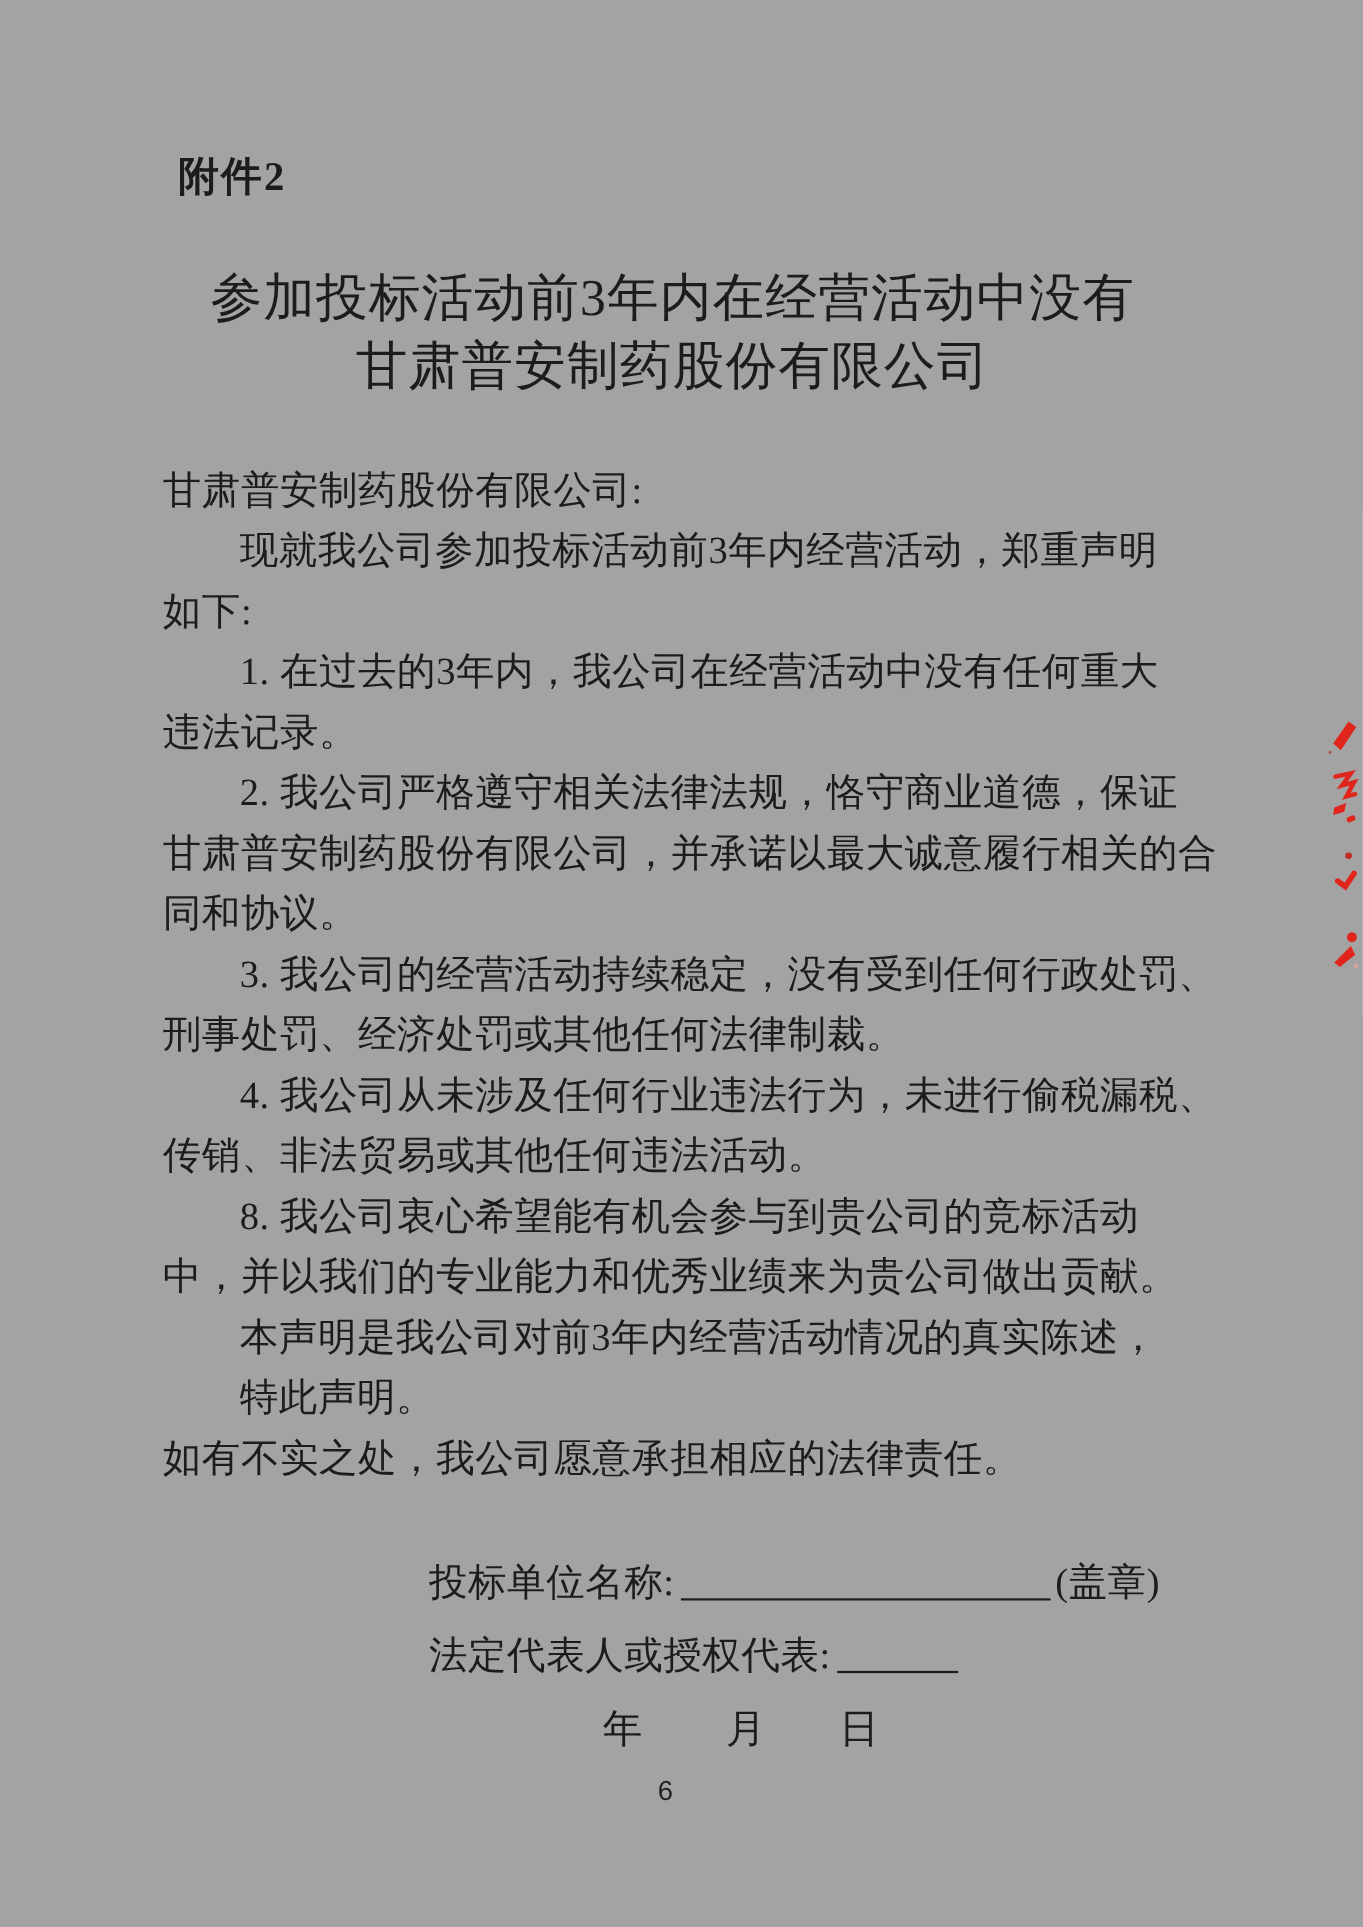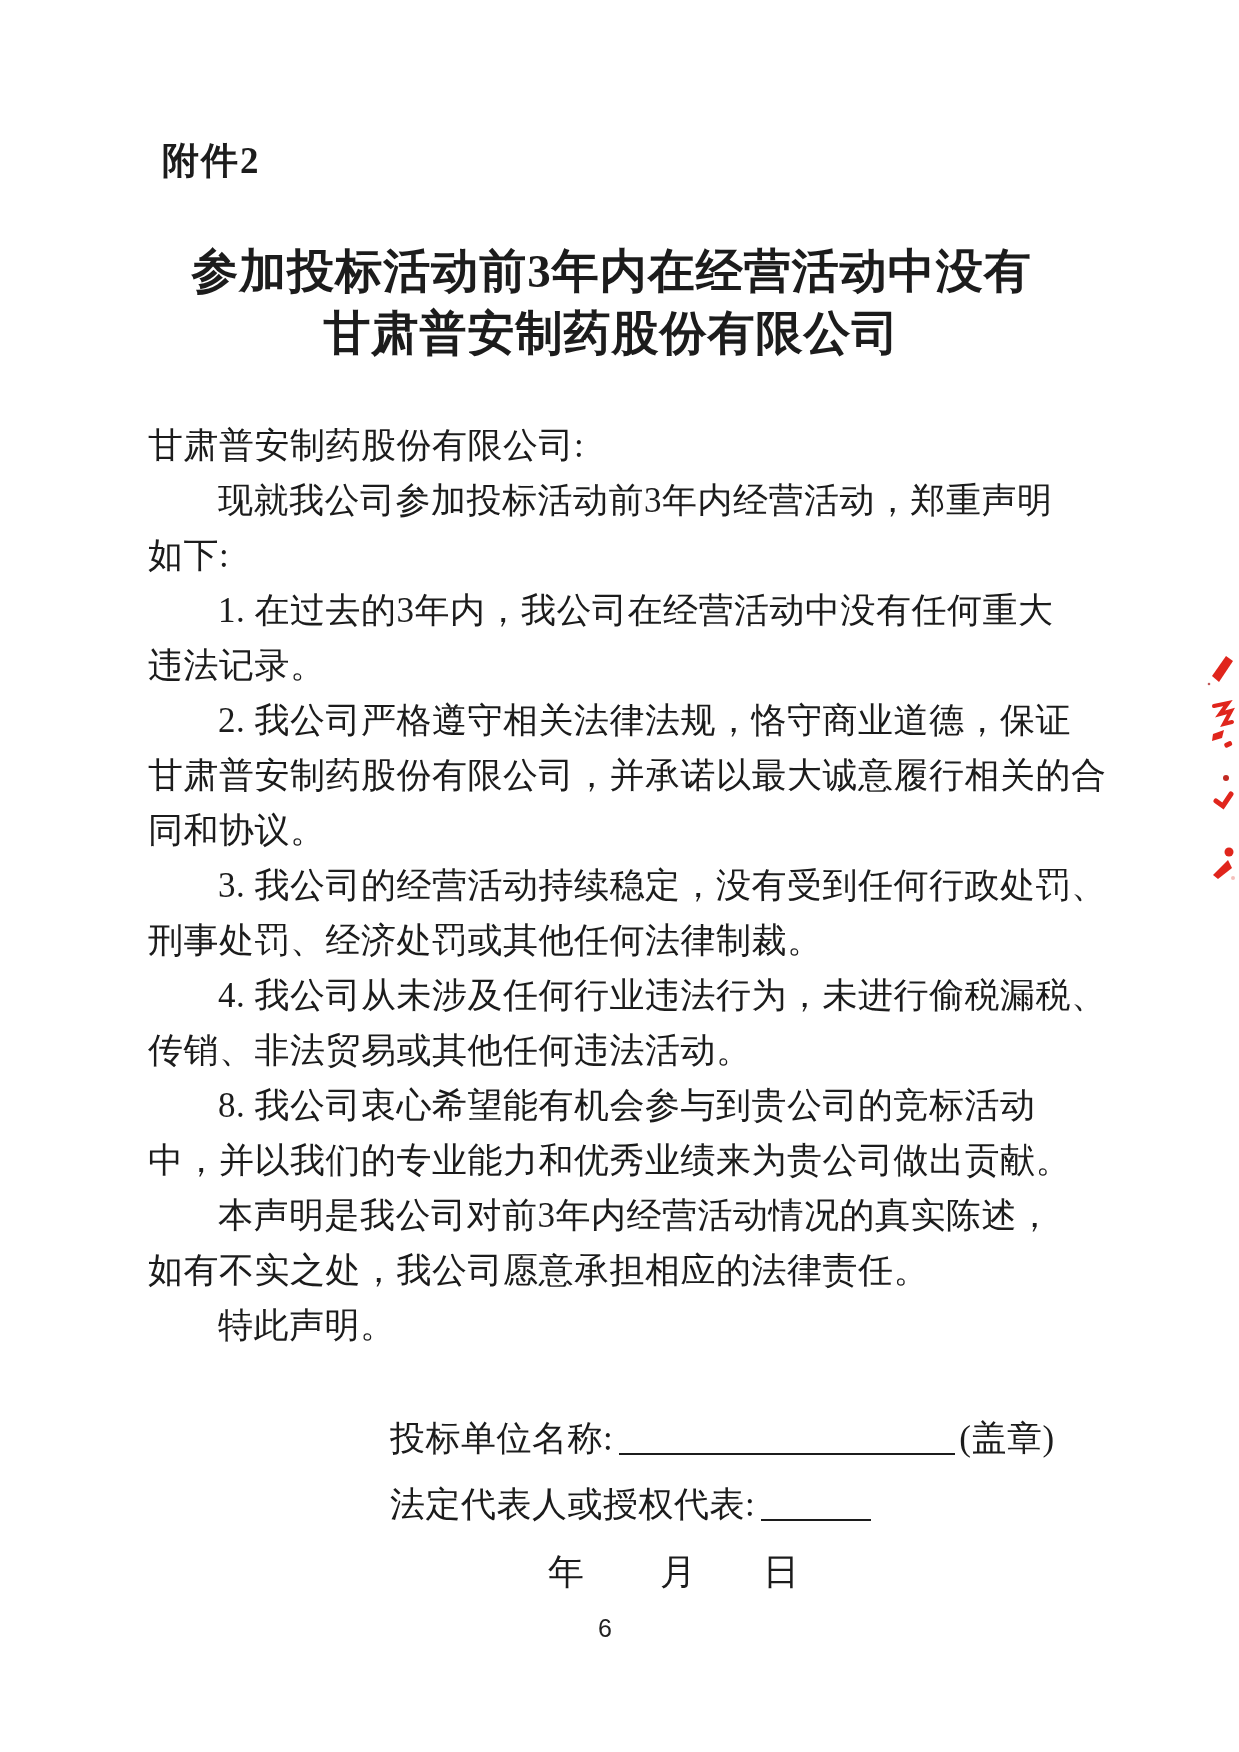--- a/index.html
+++ b/index.html
@@ -4,42 +4,42 @@
 <style>
   html, body {
     margin: 0;
     padding: 0;
     background: #e8e8e8;
   }
   .page {
     position: relative;
     width: 1239px;
     height: 1752px;
-    background: #ffffff;
+    background: #a3a3a3;
     overflow: hidden;
     font-family: "Liberation Serif", "DejaVu Serif", serif;
     color: #1c1c1c;
   }
   .attachment-label {
     position: absolute;
     left: 162px;
     top: 136px;
     font-size: 37px;
     font-weight: 600;
     letter-spacing: 2px;
     white-space: nowrap;
   }
   .doc-title {
     position: absolute;
     left: 0;
     right: 16px;
     top: 240px;
     text-align: center;
     font-size: 47px;
-    font-weight: 700;
+    font-weight: 400;
     line-height: 62px;
     letter-spacing: 1px;
   }
   .body-block {
     position: absolute;
     left: 148px;
     top: 418px;
     width: 900px;
   }
   .body-line {
@@ -125,22 +125,22 @@
     <div class="body-line ind">2. 我公司严格遵守相关法律法规，恪守商业道德，保证</div>
     <div class="body-line">甘肃普安制药股份有限公司，并承诺以最大诚意履行相关的合</div>
     <div class="body-line">同和协议。</div>
     <div class="body-line ind">3. 我公司的经营活动持续稳定，没有受到任何行政处罚、</div>
     <div class="body-line">刑事处罚、经济处罚或其他任何法律制裁。</div>
     <div class="body-line ind">4. 我公司从未涉及任何行业违法行为，未进行偷税漏税、</div>
     <div class="body-line">传销、非法贸易或其他任何违法活动。</div>
     <div class="body-line ind">8. 我公司衷心希望能有机会参与到贵公司的竞标活动</div>
     <div class="body-line">中，并以我们的专业能力和优秀业绩来为贵公司做出贡献。</div>
     <div class="body-line ind">本声明是我公司对前3年内经营活动情况的真实陈述，</div>
+    <div class="body-line ind">特此声明。</div>
     <div class="body-line">如有不实之处，我公司愿意承担相应的法律责任。</div>
-    <div class="body-line ind">特此声明。</div>
   </div>
 
   <div class="sig-block">
     <div class="sig-line">
       <span class="sig-label">投标单位名称:</span>
       <span class="blank blank-long"></span>
       <span class="sig-label">(盖章)</span>
     </div>
     <div class="sig-line">
       <span class="sig-label">法定代表人或授权代表:</span>

